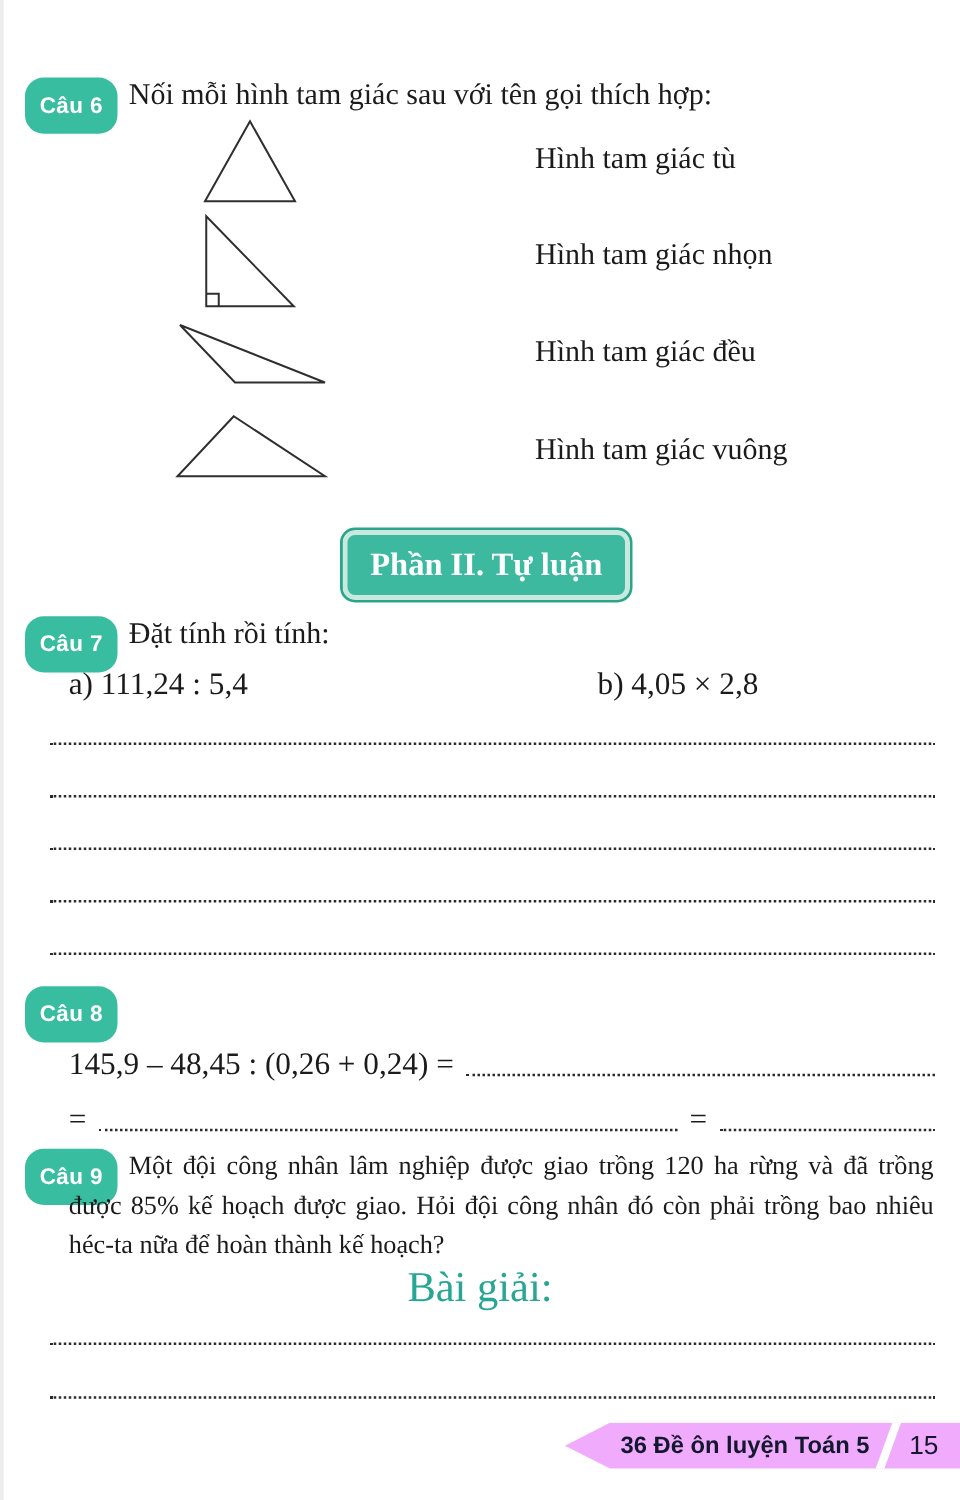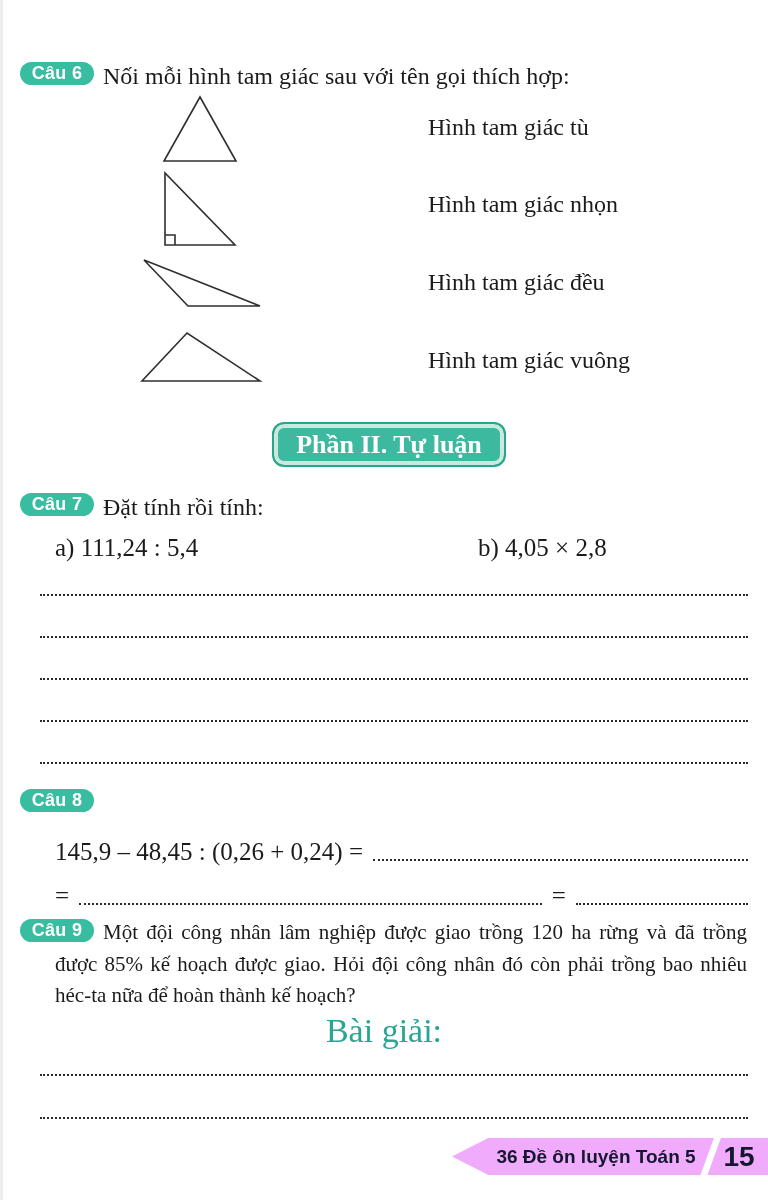--- a/index.html
+++ b/index.html
@@ -11,41 +11,41 @@
     overflow:hidden;
     font-family:"Liberation Serif", serif;
     color:#1b1b1b;
   }
   .scan-edge{
     position:absolute;left:0;top:0;width:3px;height:1200px;
     background:#ededed;
   }
   
   .badge{
-    position:absolute;left:20px;width:74px;height:23px;
+    position:absolute;left:20px;width:74px;height:45px;
     background:#38bda1;border-radius:15px;
     color:#ffffff;
     font-family:"Liberation Sans", sans-serif;
     font-weight:bold;font-size:18px;
     display:flex;align-items:center;justify-content:center;
     letter-spacing:.3px;
   }
   .prompt{
     position:absolute;left:103px;
     font-size:24px;line-height:30px;white-space:nowrap;
   }
   
   .tri{position:absolute;}
   .tri polygon,.tri path{fill:none;stroke:#2f2f2f;stroke-width:1.6;stroke-linejoin:miter;}
   .tri-label{
     position:absolute;left:428px;font-size:24px;white-space:nowrap;font-family:Liberation Serif, serif;
   }
   
   .section-banner{
-    position:absolute;left:272px;top:422px;width:234px;height:45px;
+    position:absolute;left:272px;top:422px;width:234px;height:60px;
     background:#3db9a0;
     border:2px solid #2aa58c;
     box-shadow:inset 0 0 0 4px #c9e9df;
     border-radius:12px;
     box-sizing:border-box;
     display:flex;align-items:center;justify-content:center;
     color:#ffffff;font-weight:bold;font-size:26px;
   }
   .math-item{position:absolute;font-size:25px;white-space:nowrap;}
   
@@ -88,21 +88,21 @@
     display:flex;align-items:center;justify-content:center;
     font-weight:bold;font-size:19px;white-space:nowrap;
   }
   .footer-slash{
     position:absolute;left:255px;top:-3px;width:7px;height:44px;
     background:#ffffff;transform:skewX(-20deg);
   }
   .footer-page{
     position:absolute;right:6px;top:0;width:46px;height:37px;
     display:flex;align-items:center;justify-content:center;
-    font-weight:bold;font-size:28px;
+    font-weight:normal;font-size:21px;
   }
 </style>
 </head>
 <body>
 
 <div class="page">
   <div class="scan-edge"></div>
 
   <div class="badge" style="top:62px;">
     <span>Câu 6</span>

